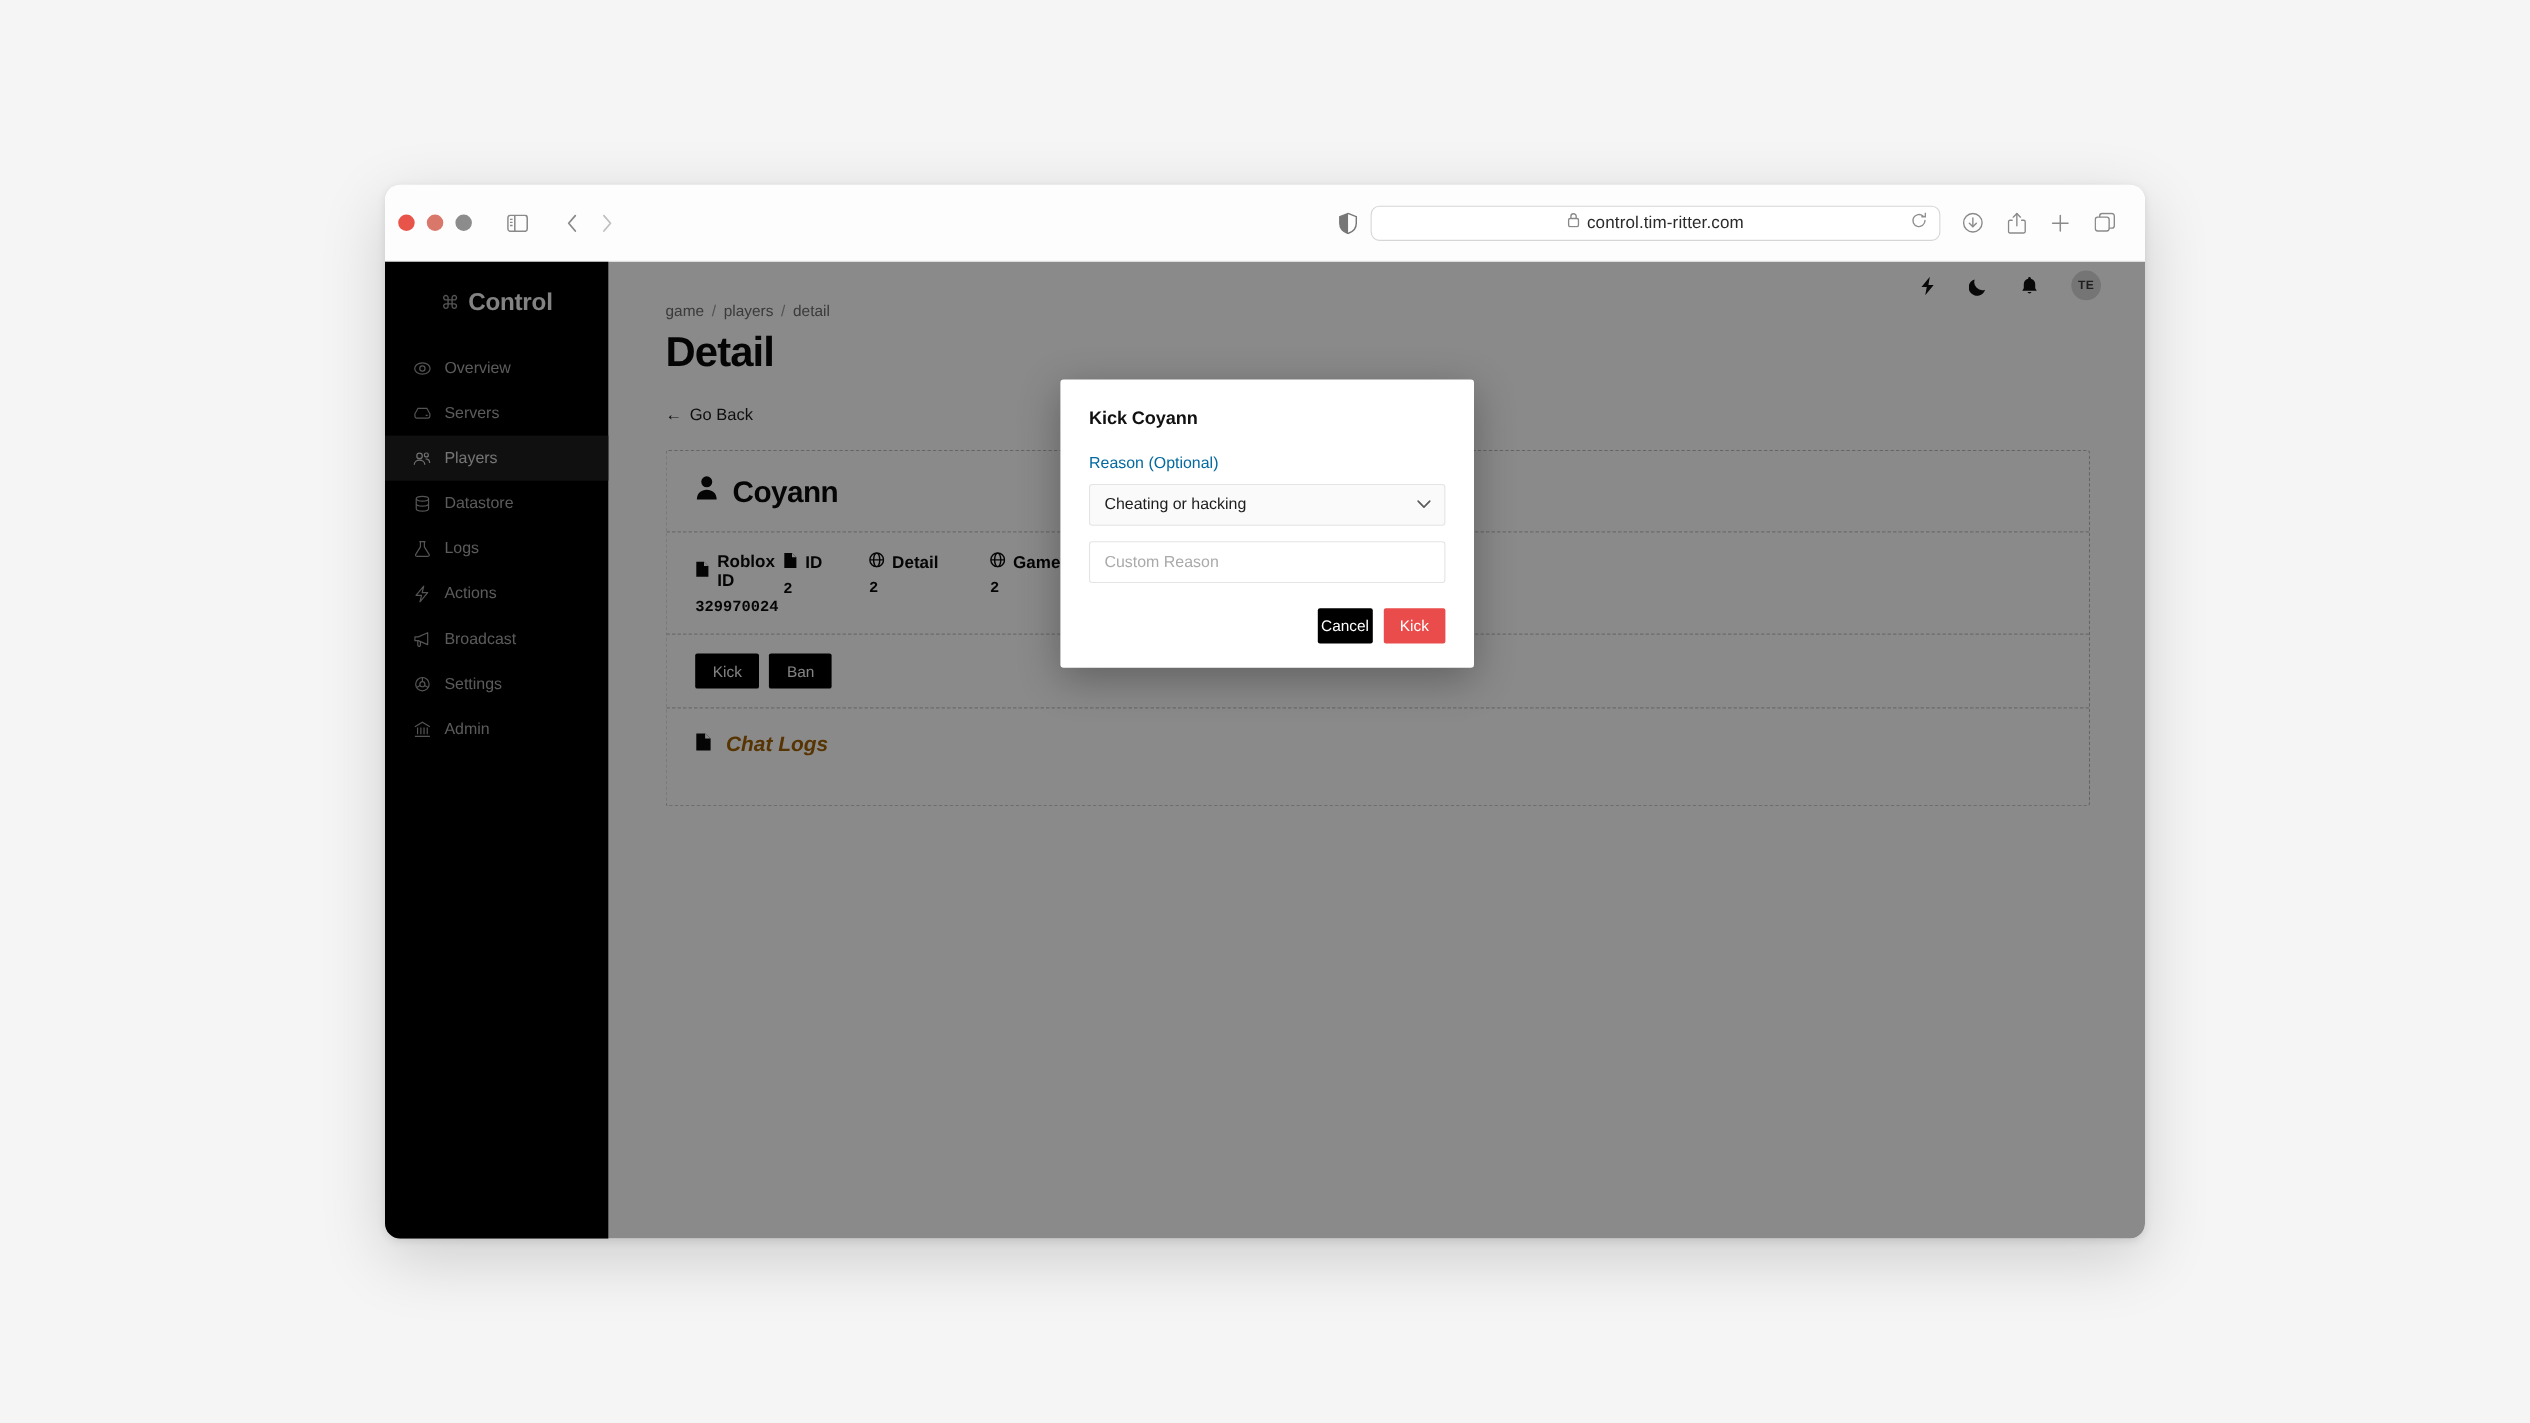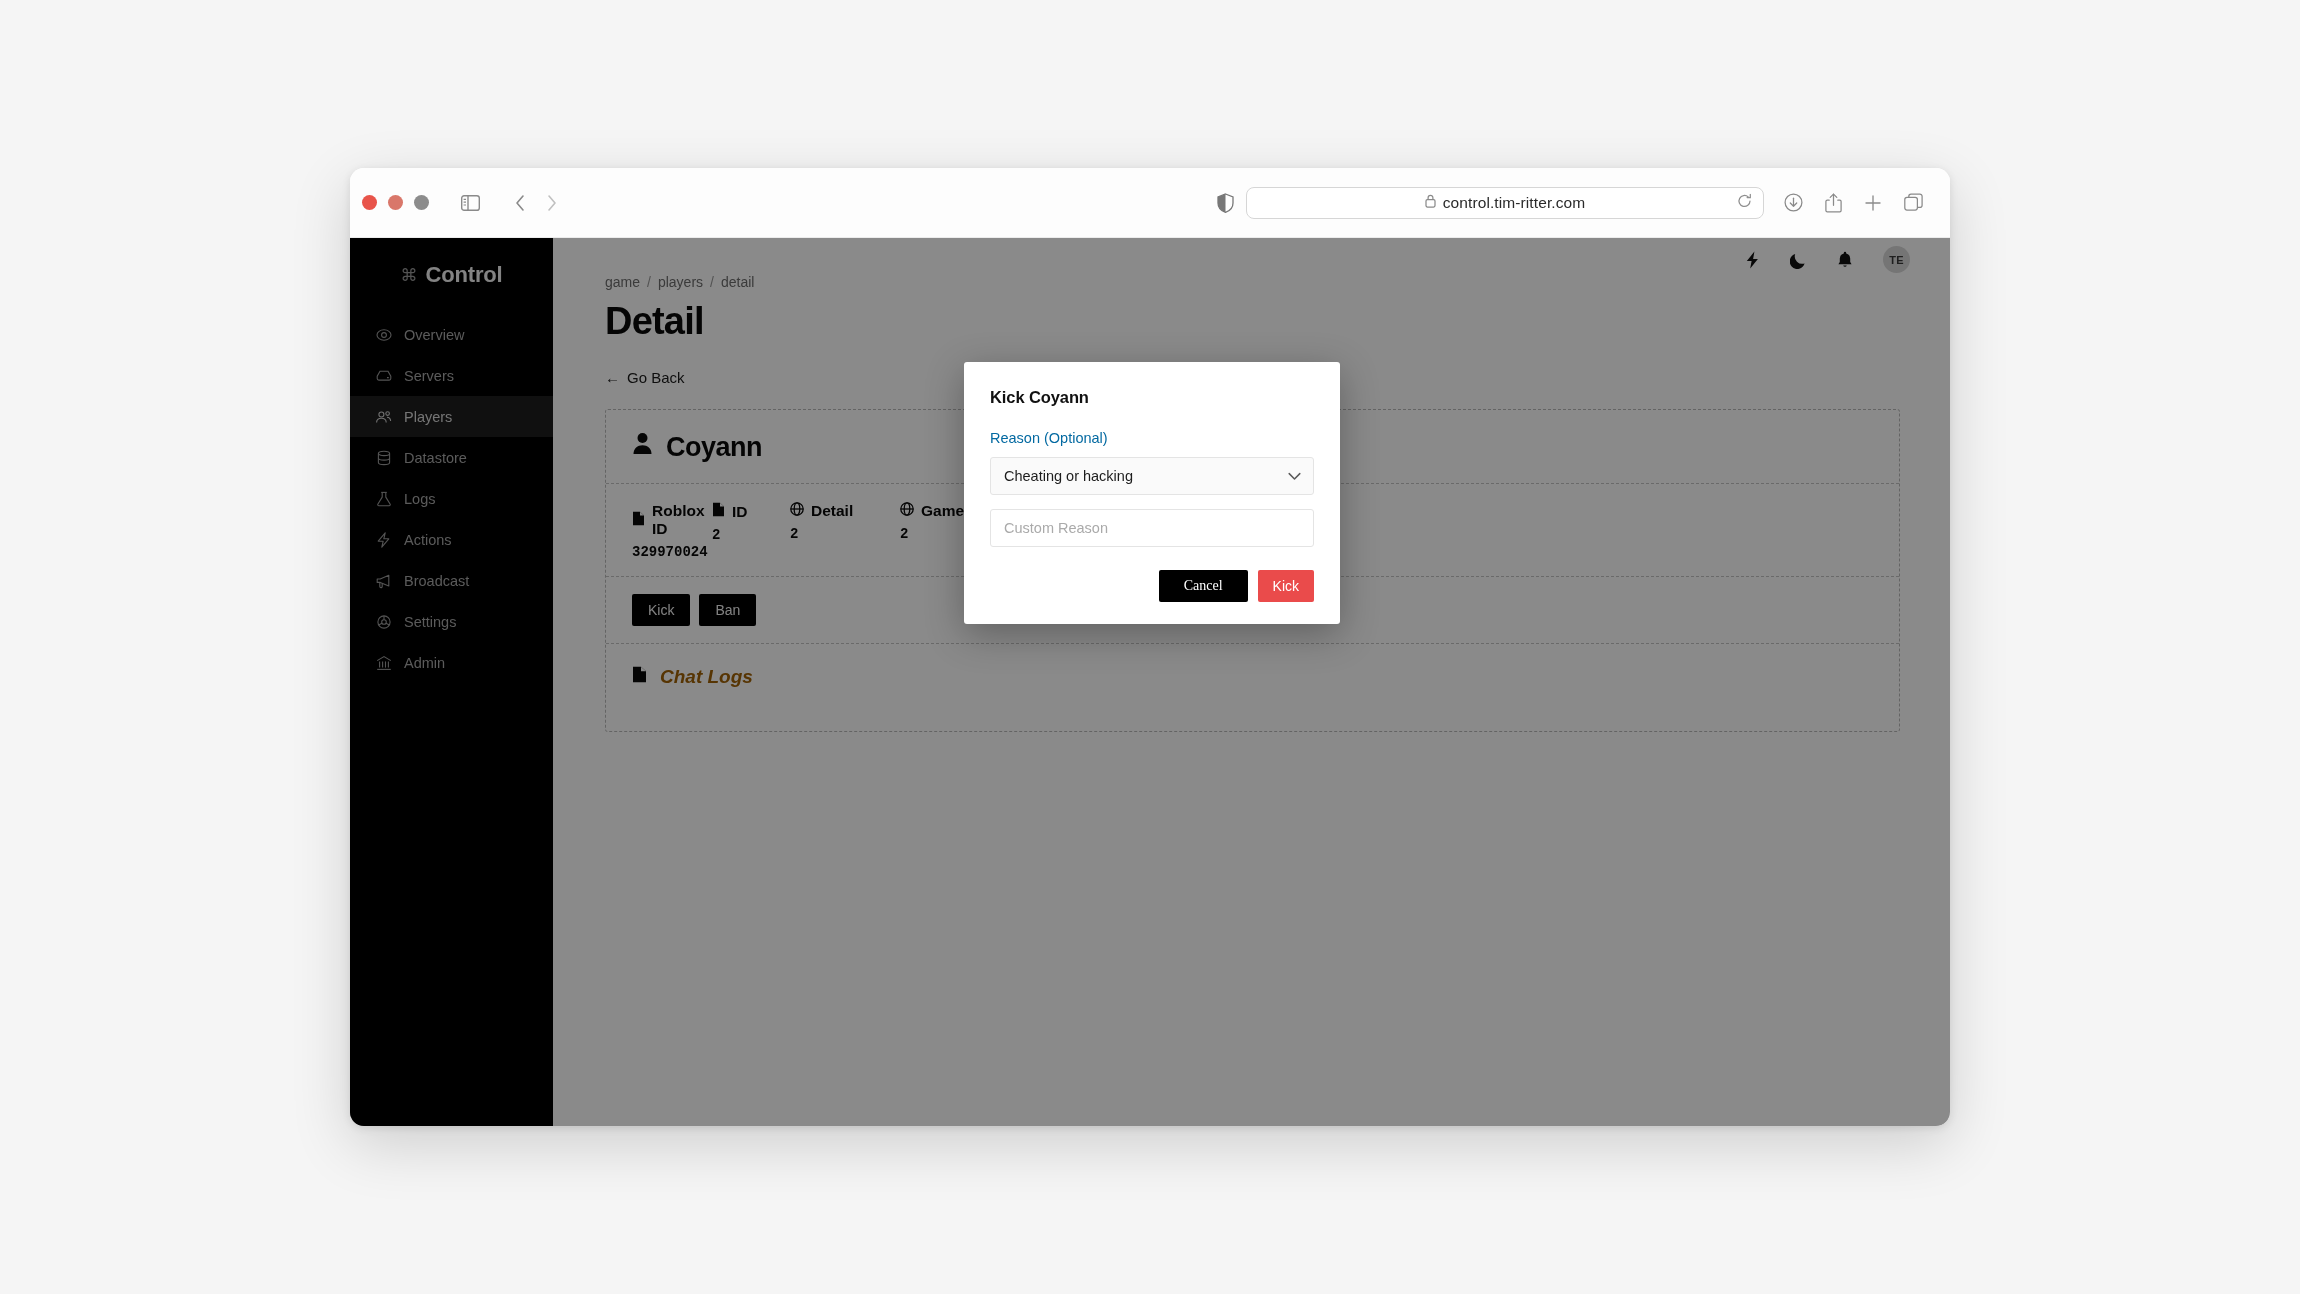--- a/index.html
+++ b/index.html
@@ -169,21 +169,21 @@
   }
 
   
   #overlay {
     position: absolute; inset: 0;
     background: rgba(0,0,0,0.46);
     z-index: 30;
   }
   #modal {
     position: absolute;
-    left: 614px; top: 124px;
+    left: 614px; top: 107px;
     width: 376px;
     background: #ffffff;
     border-radius: 3px;
     box-shadow: 0 10px 38px rgba(0,0,0,0.30);
     padding: 26px 26px 22px 26px;
     z-index: 40;
   }
   #modal-title { font-size: 16.5px; font-weight: bold; color: #111; margin-bottom: 23px; letter-spacing: -0.1px; }
   #reason-label { font-size: 14.5px; color: #0369a1; margin-bottom: 11px; }
 
@@ -210,22 +210,22 @@
     font-size: 14.5px; color: #1d1d1d;
     font-family: inherit;
     margin-bottom: 23px;
   }
   #custom-reason::placeholder { color: #aaaaaa; }
 
   #modal-actions { display: flex; justify-content: flex-end; gap: 10px; }
   #cancel-button {
     background: #000; color: #fff;
     border: none; border-radius: 2px;
-    font-size: 14px; padding: 8px 25px;
-    font-family: Liberation Serif, serif; cursor: pointer;
+    font-size: 14px; padding: 8px 3px;
+    font-family: Liberation Sans, sans-serif; cursor: pointer;
   }
   #kick-confirm-button {
     background: #ea4b4b; color: #fff;
     border: none; border-radius: 2px;
     font-size: 14px; padding: 8px 15px;
     font-family: inherit; cursor: pointer;
   }
 </style>
 </head>
 <body>

